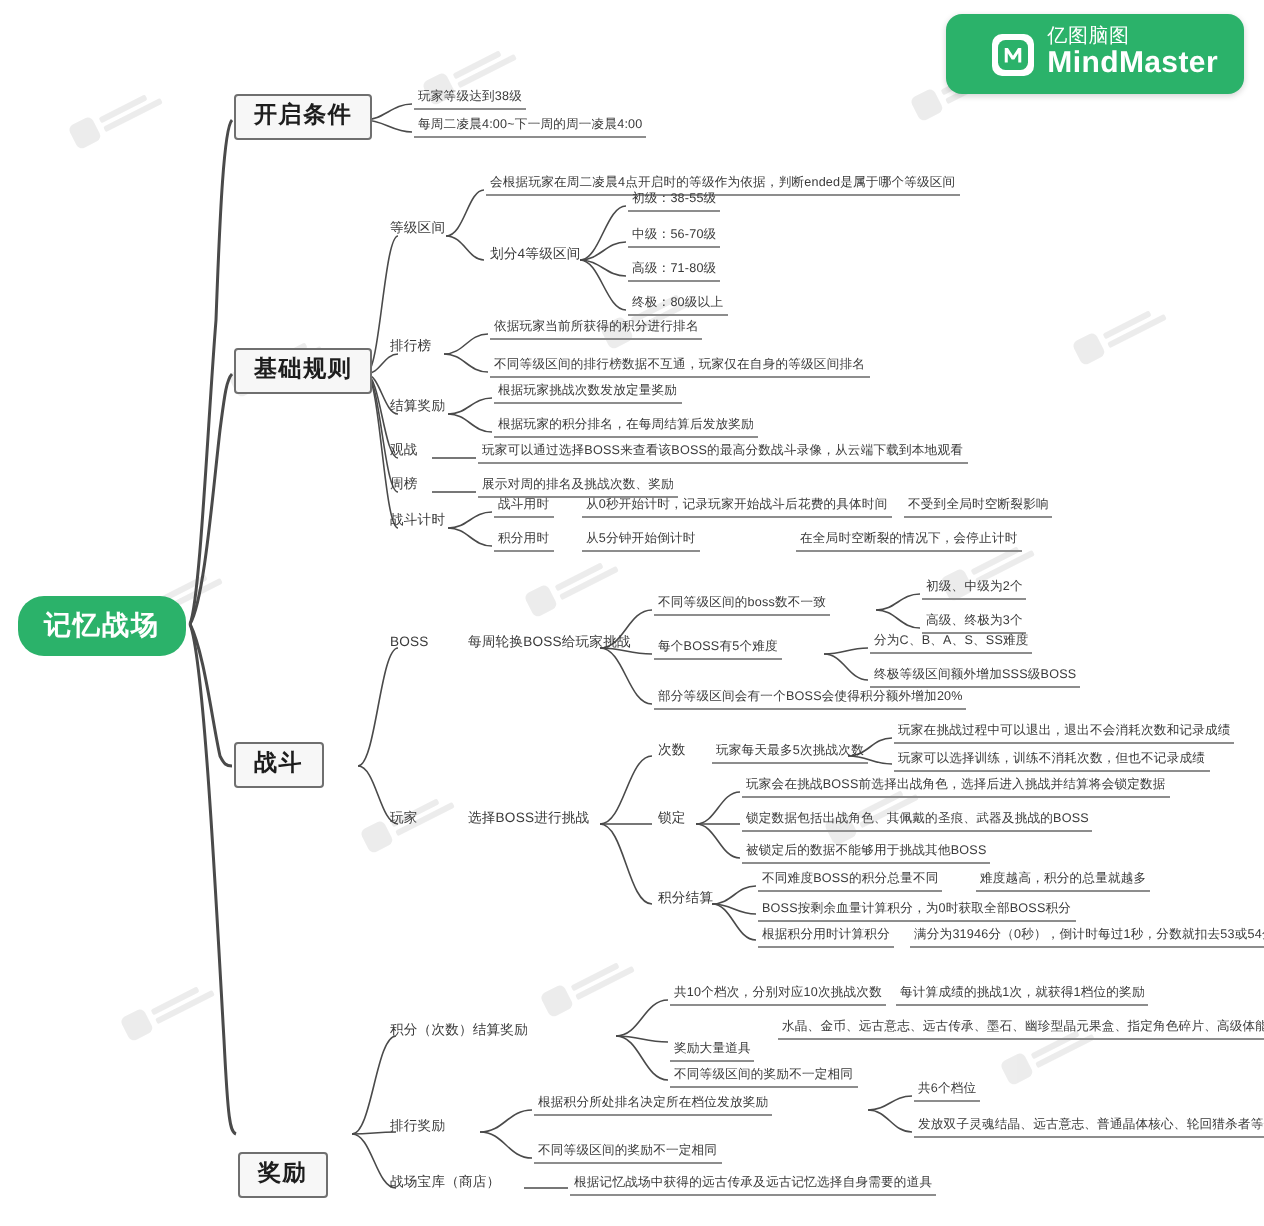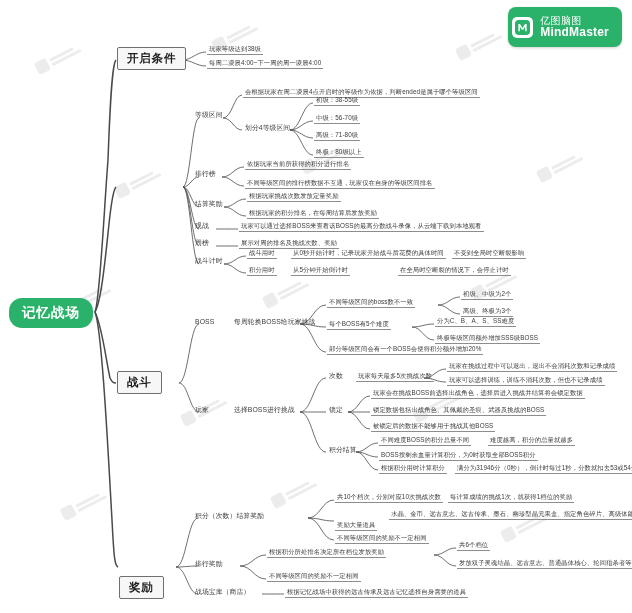--- a/index.html
+++ b/index.html
@@ -28,21 +28,21 @@
     width: 632px; height: 613px;
     pointer-events: none;
   }
   svg.links path { fill: none; stroke: #4a4a4a; }
 
   
   .brand {
     position: absolute;
     right: 10px; top: 7px;
     height: 40px;
-    padding: 0 13px 0 4px;
+    padding: 0 13px 0 23px;
     border-radius: 8px;
     display: flex;
     align-items: center;
     gap: 7px;
     background: var(--brand, #2bb26a);
     box-shadow: 0 1px 3px rgba(0,0,0,.18);
   }
   .brand-mark {
     width: 21px; height: 21px;
     border-radius: 5px;
@@ -50,21 +50,21 @@
     display: flex; align-items: center; justify-content: center;
     flex: none;
   }
   .brand-mark svg { display: block; }
   .brand-txt {
     display: flex; flex-direction: column;
     line-height: 1.12;
     color: #ffffff;
   }
   .brand-cn { font-size: 10px; letter-spacing: .3px; }
-  .brand-en { font-size: 12px; font-weight: bold; letter-spacing: .2px; }
+  .brand-en { font-size: 15px; font-weight: bold; letter-spacing: .2px; }
 
   
   .node {
     position: absolute;
     white-space: nowrap;
     line-height: 1.15;
   }
 
   
   .n-root {
@@ -327,20 +327,21 @@
       <span class="brand-en">MindMaster</span>
     </span>
   </div>
 
   <div class="node n-l1" style="left:117px; top:47px;">开启条件</div>
 
   <div class="node n-root" style="left:9px; top:298px;">记忆战场</div>
   <div class="node n-u" style="left:207px; top:45px;">玩家等级达到38级</div>
   <div class="node n-u" style="left:207px; top:59px;">每周二凌晨4:00~下一周的周一凌晨4:00</div>
 
+  <div class="node n-l1" style="left:117px; top:174px;">基础规则</div>
 
   <div class="node n-p b" style="left:193px; top:111px;">等级区间</div>
   <div class="node n-u" style="left:243px; top:88px;">会根据玩家在周二凌晨4点开启时的等级作为依据，判断ended是属于哪个等级区间</div>
   <div class="node n-p b" style="left:243px; top:124px;">划分4等级区间</div>
   <div class="node n-u" style="left:314px; top:96px;">初级：38-55级</div>
   <div class="node n-u" style="left:314px; top:114px;">中级：56-70级</div>
   <div class="node n-u" style="left:314px; top:131px;">高级：71-80级</div>
   <div class="node n-u" style="left:314px; top:148px;">终极：80级以上</div>
 
   <div class="node n-p b" style="left:193px; top:170px;">排行榜</div>

